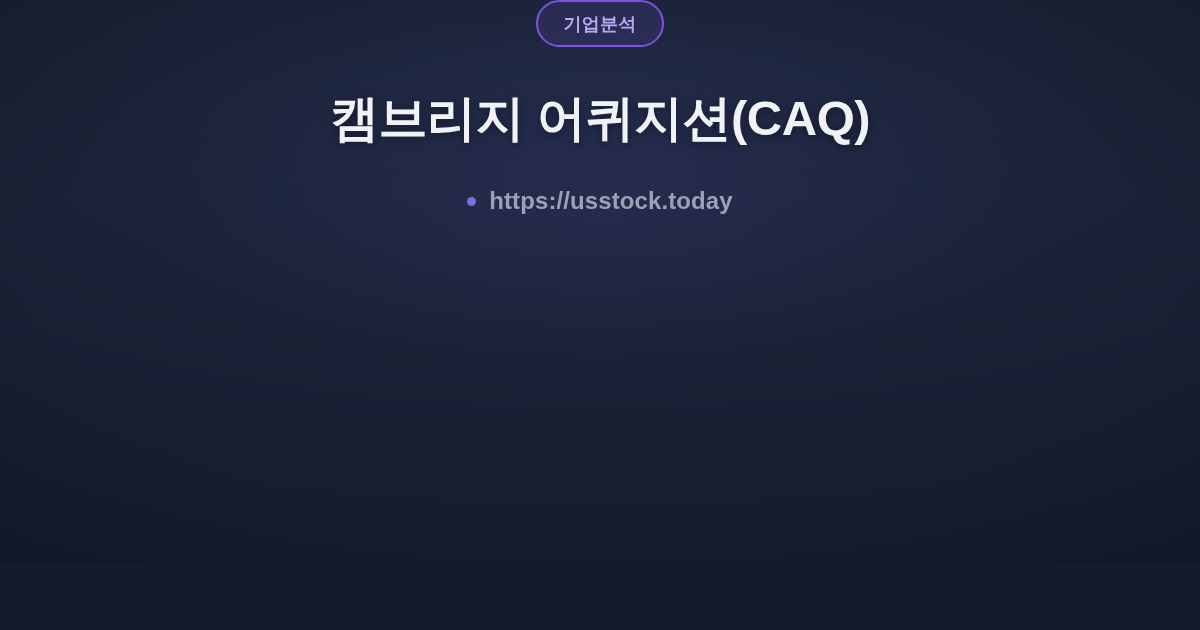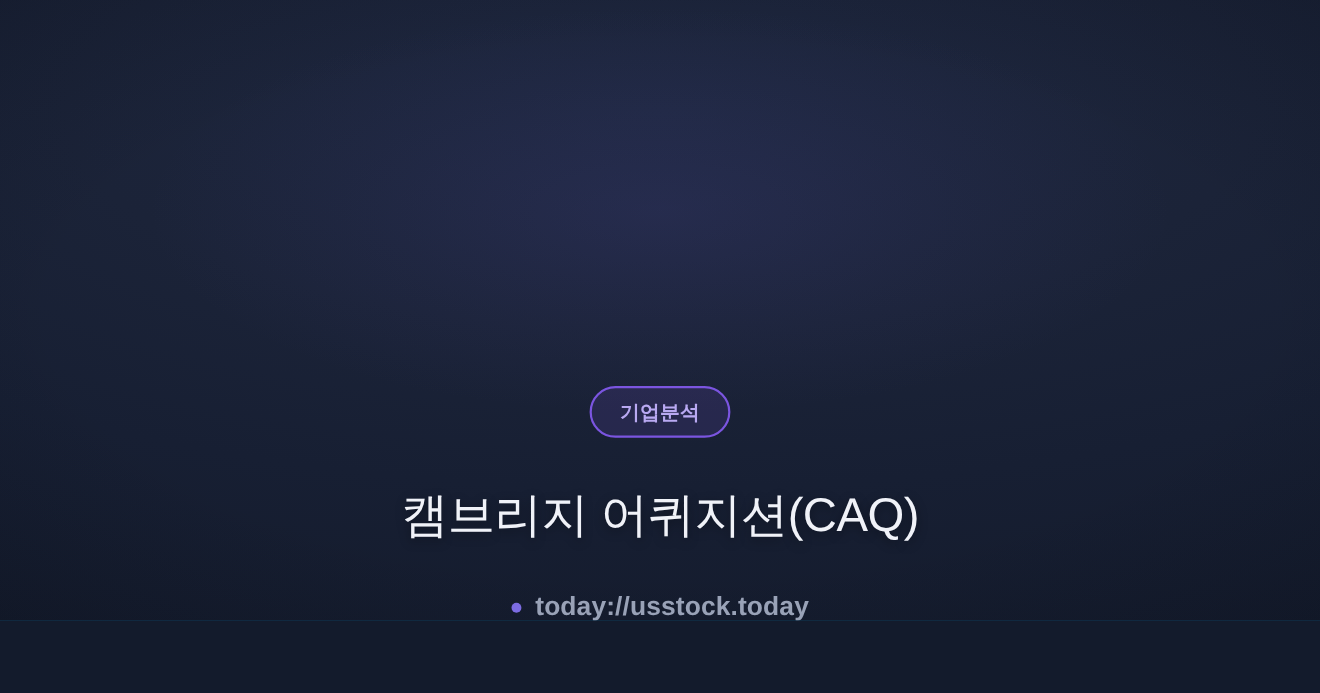--- a/index.html
+++ b/index.html
@@ -18,22 +18,22 @@
 
   
   .og-card {
     position: relative;
     width: 1200px;
     height: 564px;
     box-sizing: border-box;
     display: flex;
     flex-direction: column;
     align-items: center;
-    justify-content: flex-end;
-    background-color: #0c4a6e;
+    justify-content: flex-start;
+    background-color: #7f1d1d;
     overflow: hidden;
   }
 
   
   .bg-base {
     position: absolute;
     inset: 0;
     background:
       radial-gradient(118% 92% at 50% 18%, #1e2740 0%, #1b2338 38%, #171f33 66%, #141b2c 100%);
   }
@@ -79,22 +79,22 @@
     letter-spacing: 0.2px;
     line-height: 1;
     white-space: nowrap;
     box-sizing: border-box;
   }
 
   
   .headline {
     margin: 36px 0 0 0;
     color: #f0f2f8;
-    font-size: 43px;
-    font-weight: normal;
+    font-size: 49px;
+    font-weight: bold;
     line-height: 70px;
     letter-spacing: -0.5px;
     text-shadow: 0 2px 10px rgba(0, 0, 0, 0.38);
   }
   .headline .line {
     display: block;
   }
 
   
   .url-row {
@@ -130,17 +130,17 @@
   <div class="content">
 
     <div class="badge">기업분석</div>
 
     <h1 class="headline">
       <span class="line">캠브리지 어퀴지션(CAQ)</span>
     </h1>
 
     <div class="url-row">
       <span class="url-dot"></span>
-      <span class="url-text">today://usstock.today</span>
+      <span class="url-text">https://usstock.today</span>
     </div>
 
   </div>
 </div>
 
 </body></html>

